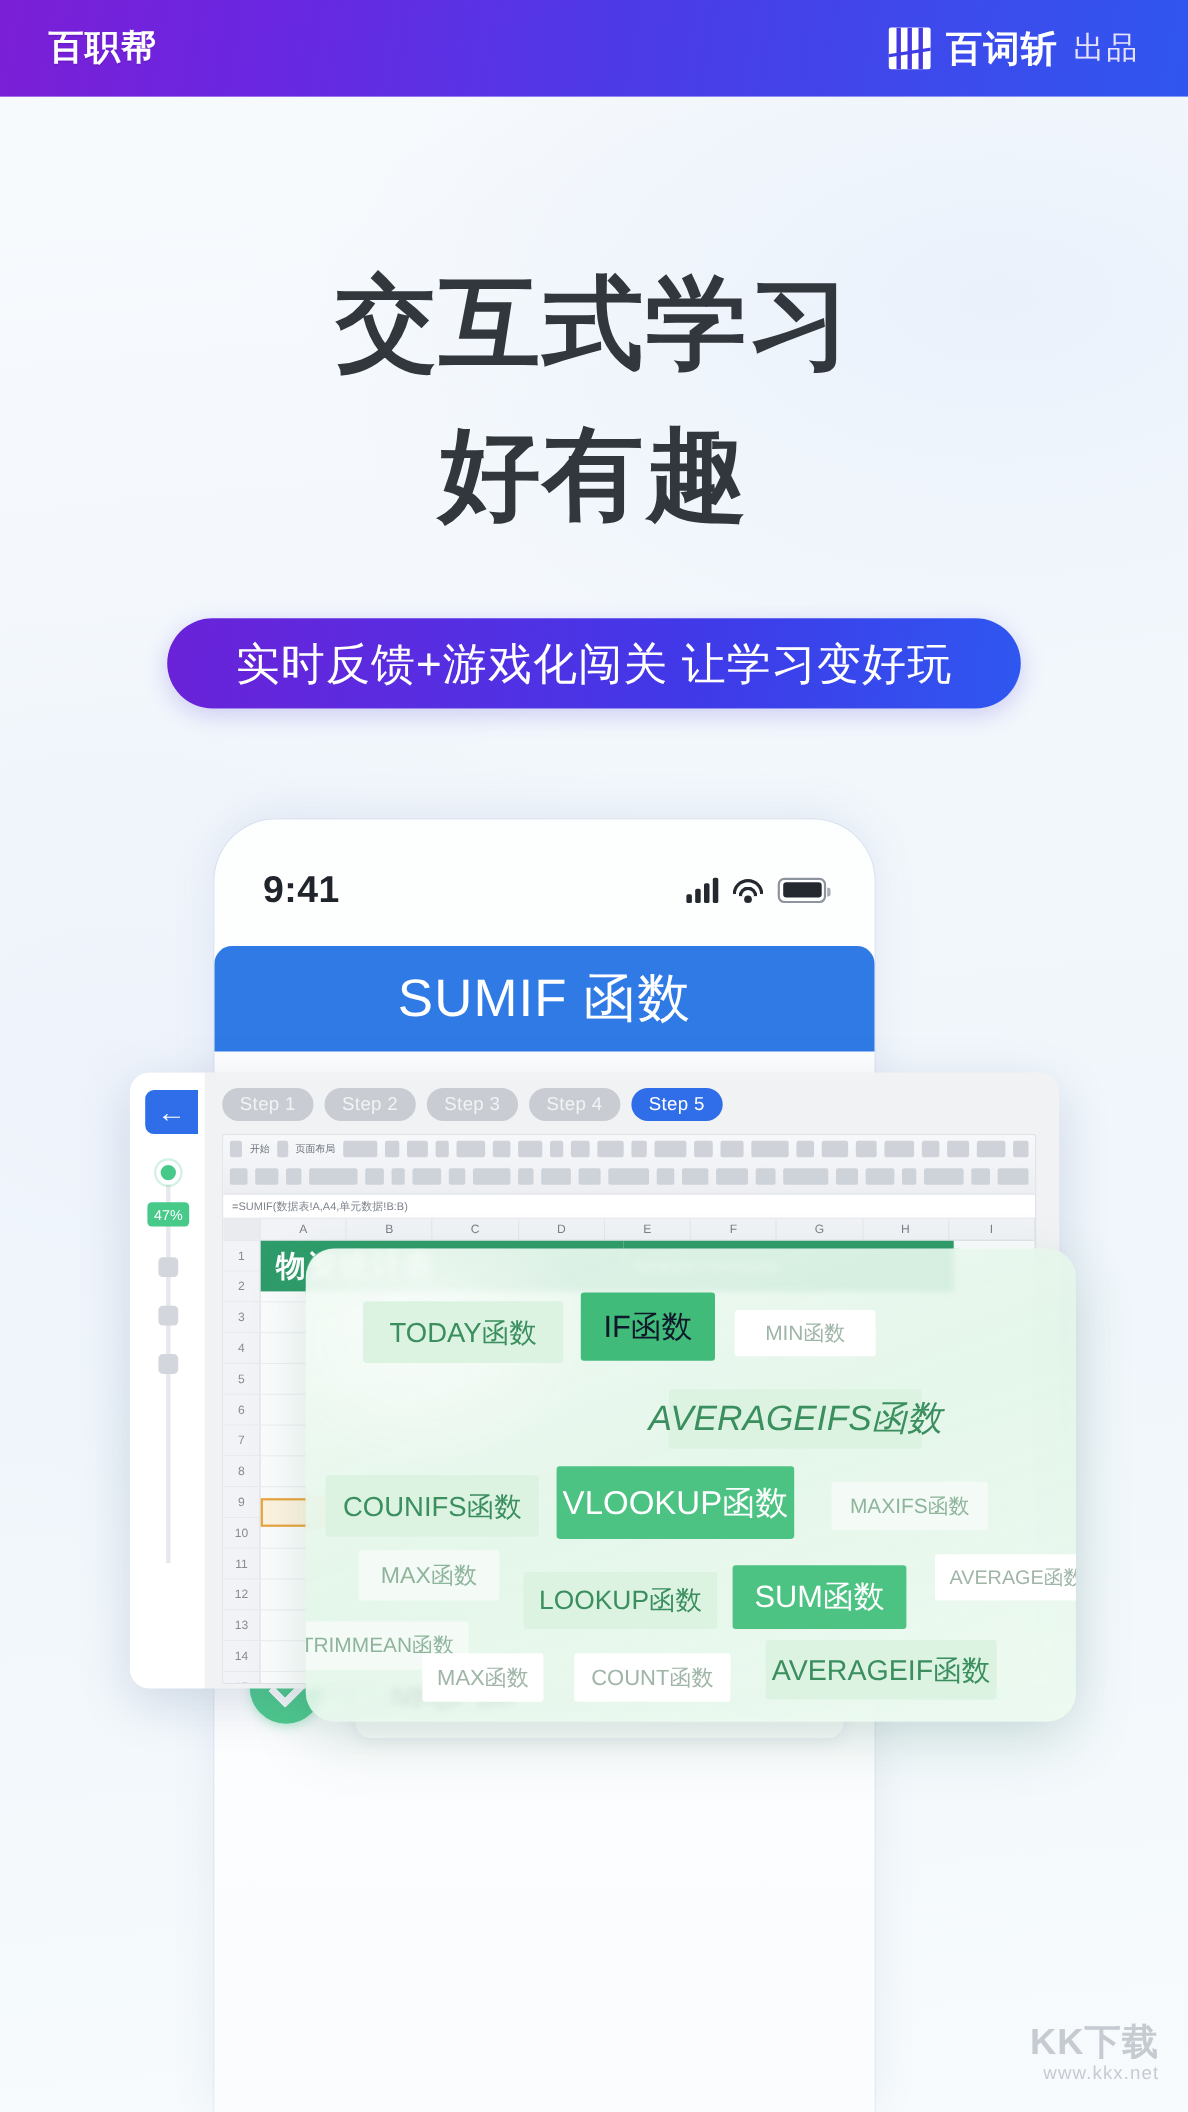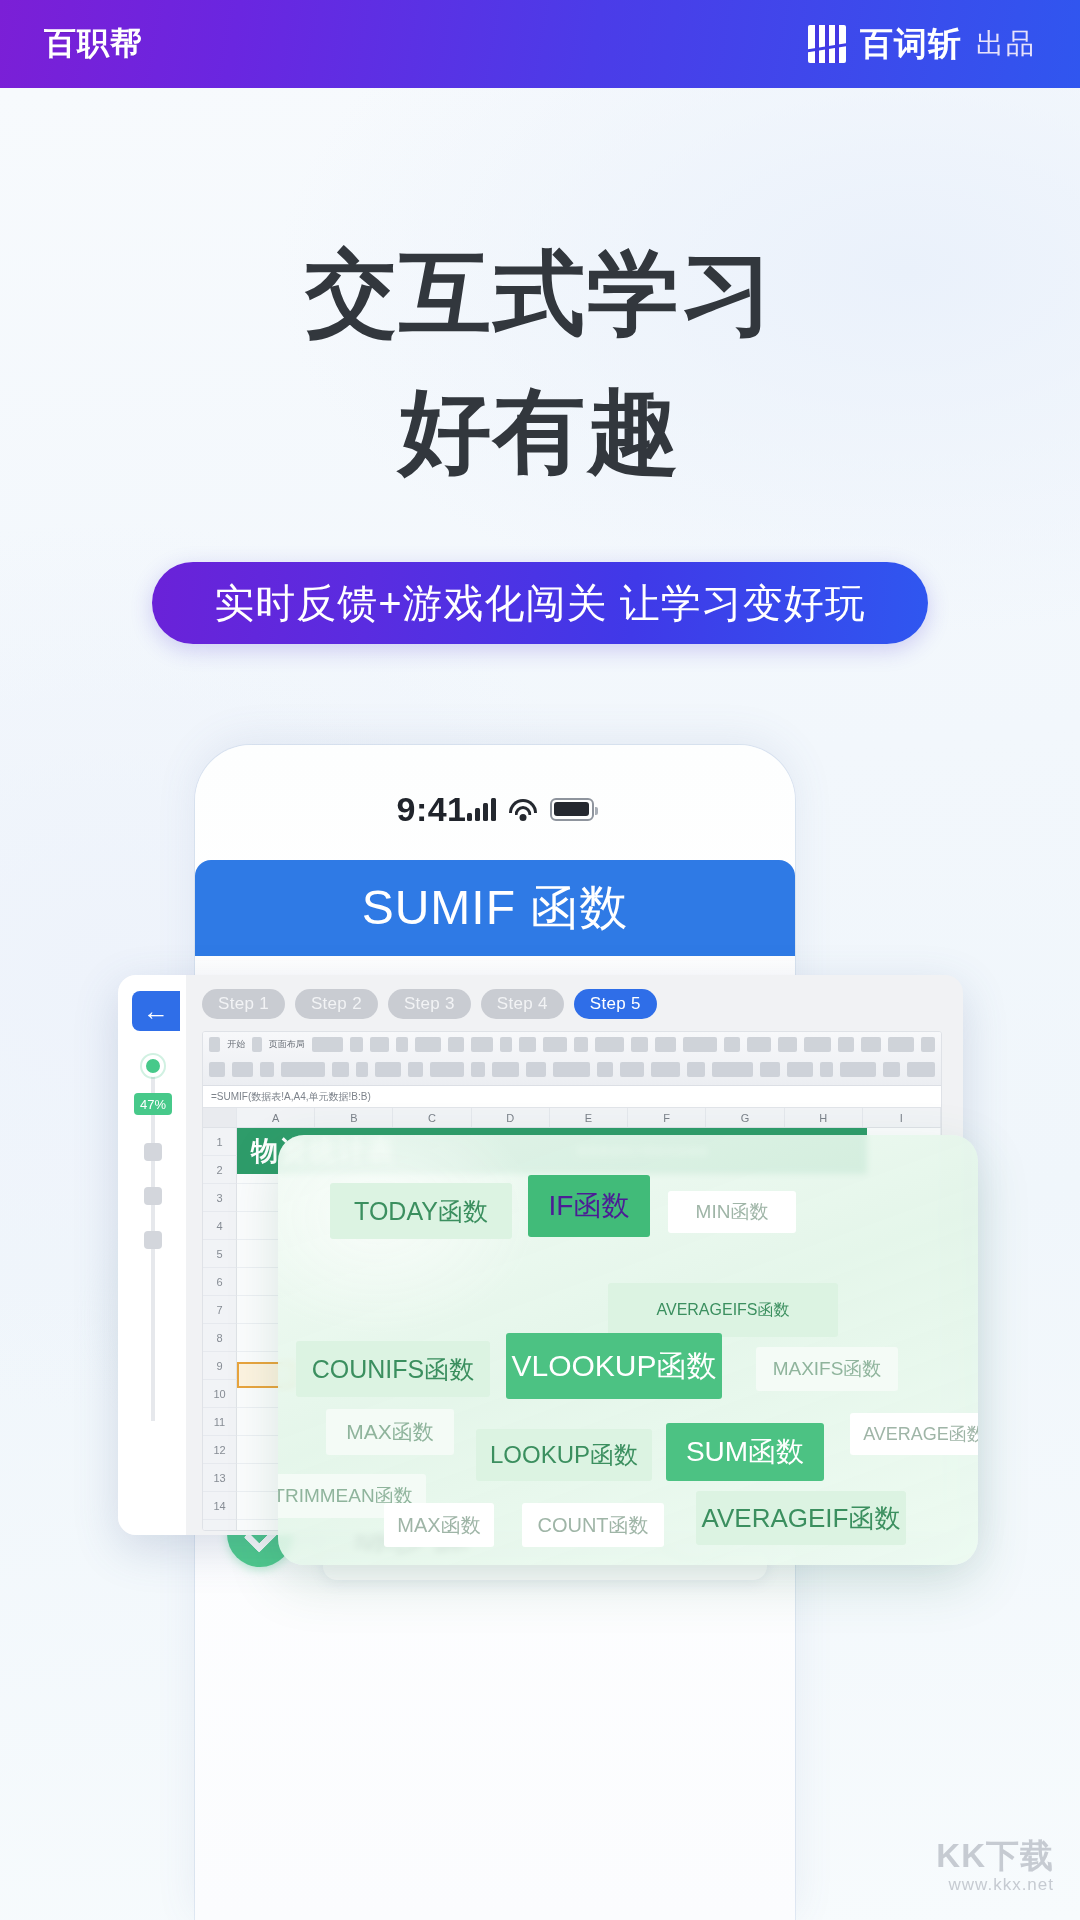--- a/index.html
+++ b/index.html
@@ -73,21 +73,21 @@
 
   
   #phone{
     position:absolute; left:195px; top:745px; width:600px; height:1175px;
     background:linear-gradient(180deg,#fdfefe 0%,#ffffff 25%,#fbfcfe 100%);
     border-radius:56px 56px 0 0;
     box-shadow:0 -6px 40px rgba(86,110,160,.10), 0 0 0 1px rgba(190,205,230,.35);
   }
   #phone-statusbar{
     position:absolute; left:0; top:38px; width:600px; height:52px;
-    display:flex; align-items:center; justify-content:center;
+    display:flex; align-items:center; justify-content:space-between;
     padding:0 44px;
   }
   #status-time{ font-size:34px; font-weight:700; color:#20242b; letter-spacing:0.5px; }
   .status-right{ display:flex; align-items:center; gap:12px; }
   .sig{ display:flex; align-items:flex-end; gap:3px; height:24px; }
   .sig b{ display:block; width:5px; background:#24282f; border-radius:1.5px; }
   .sig b:nth-child(1){height:8px}
   .sig b:nth-child(2){height:13px}
   .sig b:nth-child(3){height:18px}
   .sig b:nth-child(4){height:23px}
@@ -255,21 +255,21 @@
   }
   .tag{
     position:absolute; border-radius:3px; white-space:nowrap;
     display:flex; align-items:center; justify-content:center;
     font-weight:400;
   }
   .tag.lv1{ background:#ffffff; color:#9fb5a7; }          
   .tag.lv2{ background:#f4fbf6; color:#8fb49c; }
   .tag.lv3{ background:#dcf3e2; color:#3b8f5f; }
   .tag.lv5{ background:#4cc283; color:#ffffff; }
-  .tag.lv6{ background:#41bb79; color:#4c1d95; }
+  .tag.lv6{ background:#41bb79; color:#0f172a; }
 
   
   #watermark{
     position:absolute; right:26px; bottom:26px; text-align:right;
     color:#c6cbd2; line-height:1.12;
   }
   #wm-main{ font-size:33px; font-weight:700; letter-spacing:1px; }
   #wm-sub{ font-size:17px; letter-spacing:1px; }
 </style>
 </head>
@@ -641,21 +641,21 @@
     <div id="xtitle">物资统计表</div>
     <div id="xsubtitle">销售数据统计明细表格模板</div>
     <div id="xsel"></div>
   </div>
 </div>
 
 <div id="tag-panel">
     <div class="tag lv3" style="left: 52px; top: 48px; width: 182px; height: 56px; font-size: 25px;">TODAY函数</div>
     <div class="tag lv6" style="left: 250px; top: 40px; width: 122px; height: 62px; font-size: 28px;">IF函数</div>
     <div class="tag lv1" style="left: 390px; top: 56px; width: 128px; height: 42px; font-size: 19px;">MIN函数</div>
-    <div class="tag lv3" style="left: 330px; top: 148px; width: 230px; height: 54px; font-size: 16px;">AVERAGEIFS函数</div>
+    <div class="tag lv3" style="left: 330px; top: 128px; width: 230px; height: 54px; font-size: 32px; font-style: italic;">AVERAGEIFS函数</div>
     <div class="tag lv3" style="left: 18px; top: 206px; width: 194px; height: 56px; font-size: 25px;">COUNIFS函数</div>
     <div class="tag lv5" style="left: 228px; top: 198px; width: 216px; height: 66px; font-size: 30px;">VLOOKUP函数</div>
     <div class="tag lv2" style="left: 478px; top: 212px; width: 142px; height: 44px; font-size: 19px;">MAXIFS函数</div>
     <div class="tag lv2" style="left: 48px; top: 274px; width: 128px; height: 46px; font-size: 21px;">MAX函数</div>
     <div class="tag lv3" style="left: 198px; top: 294px; width: 176px; height: 52px; font-size: 24px;">LOOKUP函数</div>
     <div class="tag lv5" style="left: 388px; top: 288px; width: 158px; height: 58px; font-size: 28px;">SUM函数</div>
     <div class="tag lv1" style="left: 572px; top: 278px; width: 148px; height: 42px; font-size: 18px;">AVERAGE函数</div>
     <div class="tag lv2" style="left: -18px; top: 324px; width: 166px; height: 44px; font-size: 19px; margin-top: 15px;">TRIMMEAN函数</div>
     <div class="tag lv1" style="left: 106px; top: 368px; width: 110px; height: 44px; font-size: 20px;">MAX函数</div>
     <div class="tag lv1" style="left: 244px; top: 368px; width: 142px; height: 44px; font-size: 20px;">COUNT函数</div>

